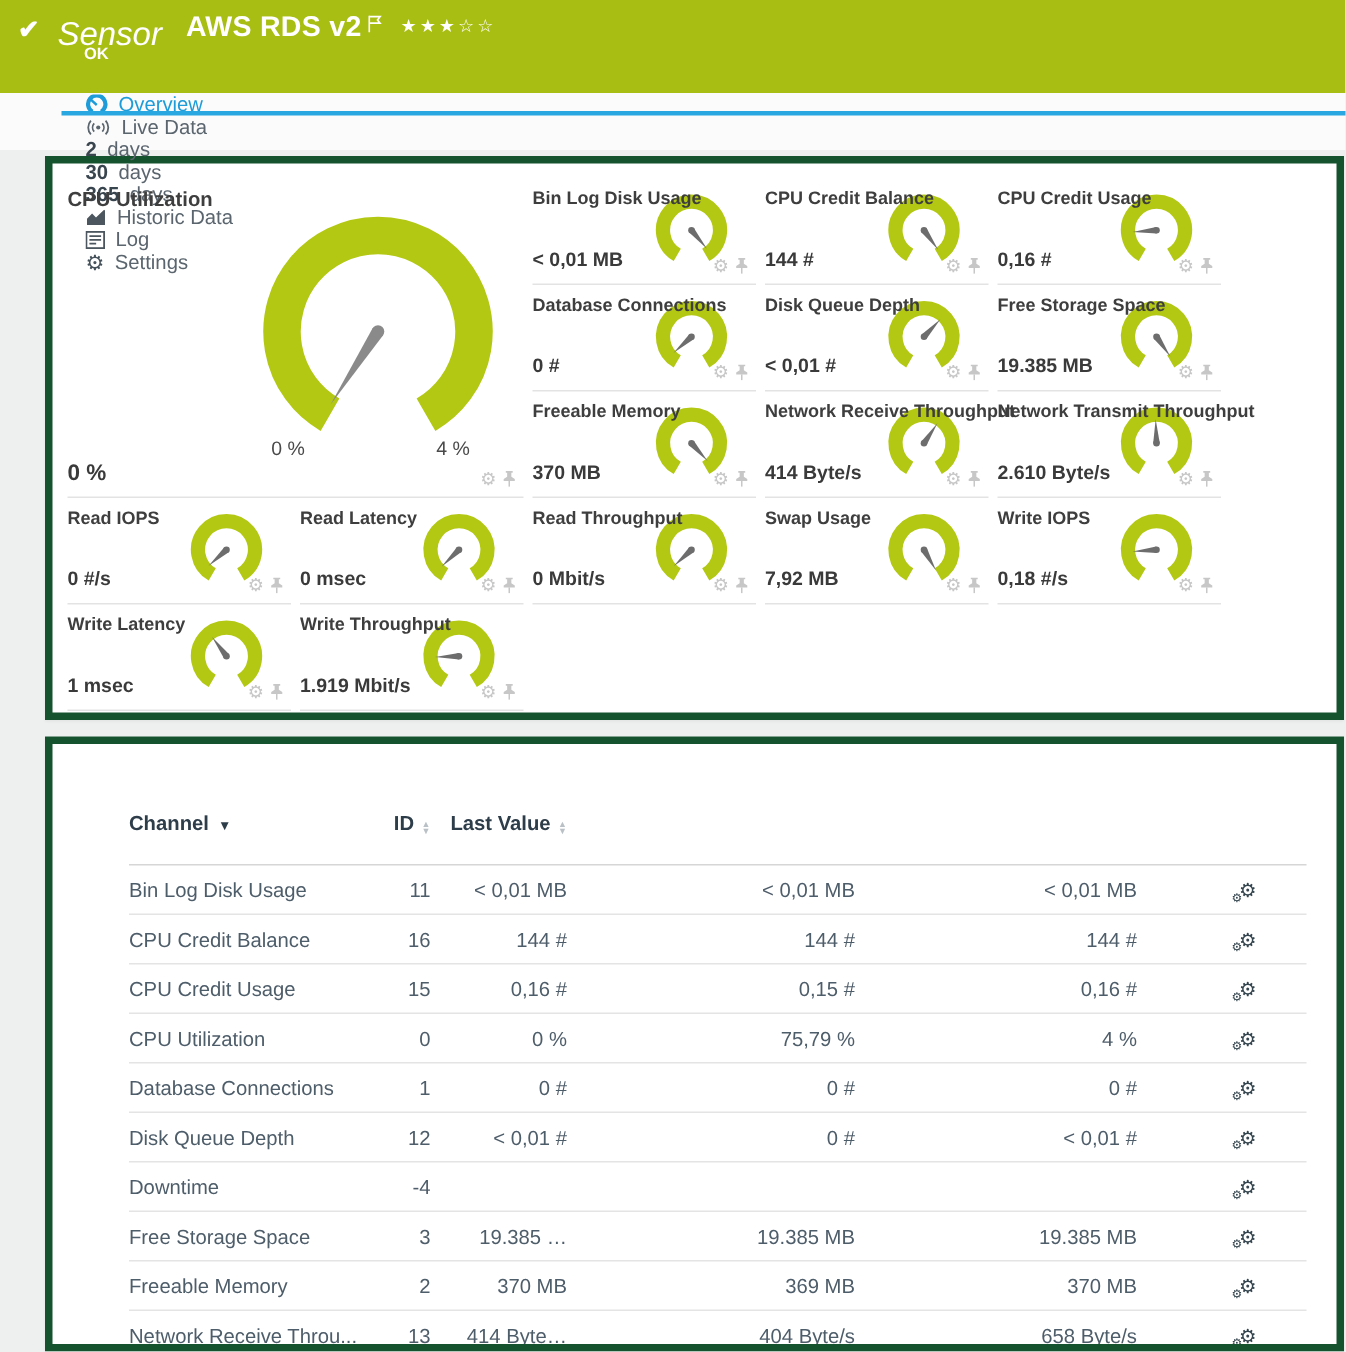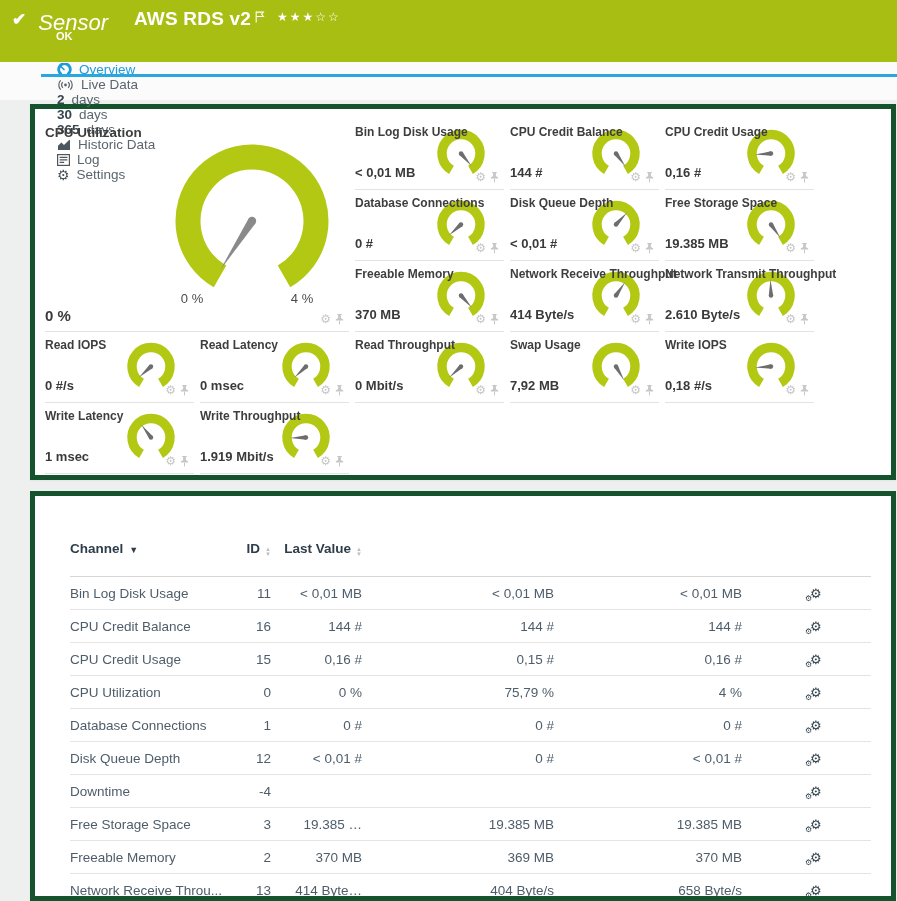--- a/index.html
+++ b/index.html
@@ -6,21 +6,21 @@
   html,body { width:897px; height:901px; }
   body {
     margin:0; background:#eef0f0; overflow:hidden; position:relative;
     font-family:"Liberation Sans", sans-serif;
   }
   
   .banner { height:62px; background:#a9be13; position:relative; color:#fff; }
   .banner-row { display:flex; align-items:flex-start; padding:8px 0 0 12px; }
   .check { font-size:17px; font-weight:bold; margin-top:1px; }
   .kind  { font-style:italic; font-size:22px; margin:2px 0 0 12px; }
-  .sensor-title { font-size:19px; font-weight:bold; margin-left:26px; letter-spacing:0.2px; }
+  .sensor-title { font-size:19px; font-weight:bold; margin-left:16px; letter-spacing:0.2px; }
   .flag { margin:1px 0 0 4px; }
   .stars { font-size:12px; letter-spacing:2px; margin:2px 0 0 12px; }
   .status-ok { position:absolute; left:56px; top:30px; font-size:11px; font-weight:bold; }
   
   .tabs { height:38px; background:#fbfbfb; display:flex; align-items:stretch;
           justify-content:space-between; padding:0 12px 0 55px;flex-direction:column; }
   .tab { display:flex; align-items:center; gap:7px; font-size:13.5px; color:#5a656e;
          position:relative; padding:0 2px; cursor:pointer; white-space:nowrap; }
   .tab-num { font-weight:bold; color:#39454e; }
   .tab.active { color:#1d9cd9; }
@@ -50,21 +50,21 @@
   .g-big .g-svg { top:10px; left:97px; right:auto; }
   .g-big .g-value { font-size:15px; bottom:7px; }
   .scale-label { position:absolute; bottom:25px; font-size:13px; color:#4a4a4a;
                  transform:translateX(-50%); }
   .scale-label.min { left:147px; }
   .scale-label.max { left:257px; }
   
   .table-panel { margin-top:11px; width:866px; height:410px; padding:45px 20px 0 35px;
                  overflow:hidden; }
   .t-header, .t-row { display:grid;
-      grid-template-columns:155px 46px 91px 192px 188px 1fr; }
+      grid-template-columns:155px 46px 91px 192px 188px 1fr;margin-left:16px; }
   .t-header { border-bottom:1px solid #d6d6d6; padding-bottom:8px; min-height:36px;
               font-size:13.5px; font-weight:bold; color:#2e3d4a; }
   .th { cursor:pointer; }
   .th.num { text-align:right; }
   .sort-icons { display:inline-flex; flex-direction:column; vertical-align:2px;
                 margin-left:5px; color:#b9c1c7; font-size:6px; line-height:4.5px;
                 font-style:normal; }
   .sort-icons i { font-style:normal; }
   .sort-active { font-size:9px; color:#2e3d4a; margin-left:6px; }
   .t-row { height:33px; align-items:center; border-bottom:1px solid #e4e4e4;

